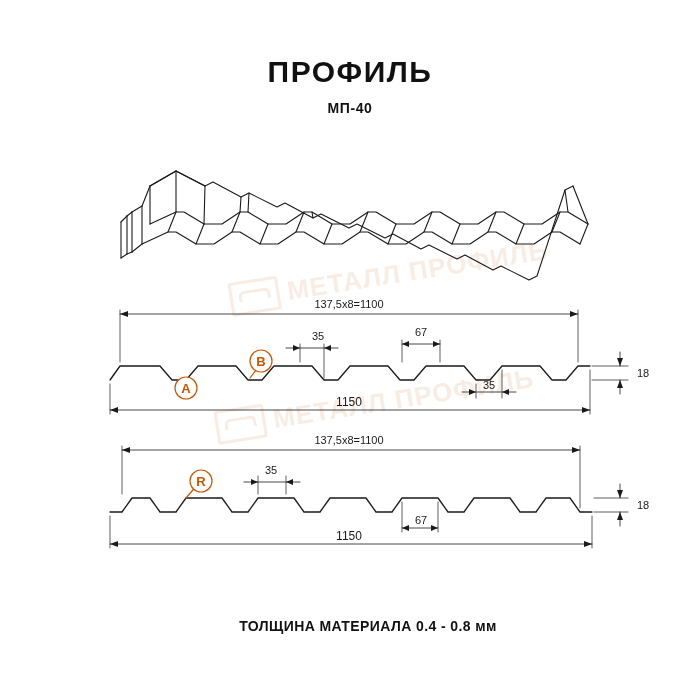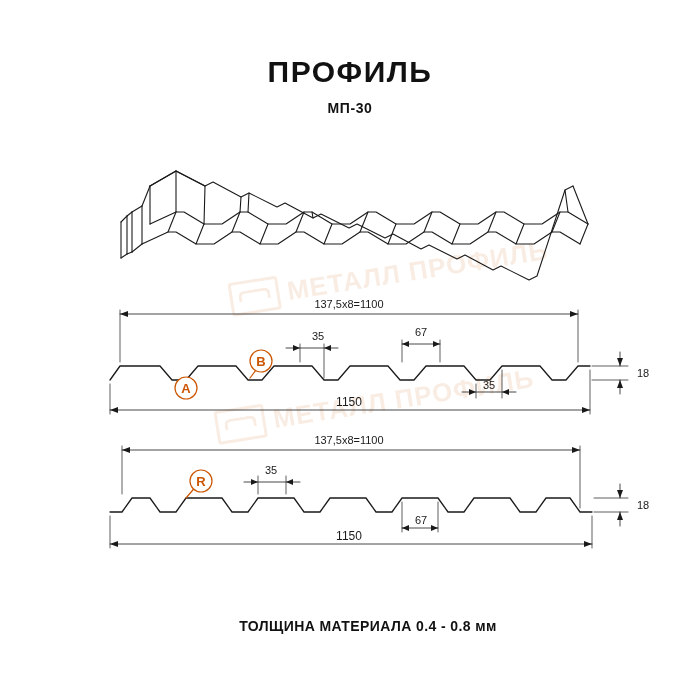--- a/index.html
+++ b/index.html
@@ -98,21 +98,21 @@
   }
   .wm-row { display: flex; align-items: center; }
 </style>
 </head>
 <body>
 
 <div class="page">
 
   <div class="title-block">
     <div class="title">ПРОФИЛЬ</div>
-    <div class="subtitle">МП-30</div>
+    <div class="subtitle">МП-40</div>
   </div>
 
   <div class="wm wm-1">
     <div class="wm-row">
       <span class="wm-logo"></span>
       <span class="wm-text">МЕТАЛЛ ПРОФИЛЬ</span>
     </div>
   </div>
   <div class="wm wm-2">
     <div class="wm-row">

